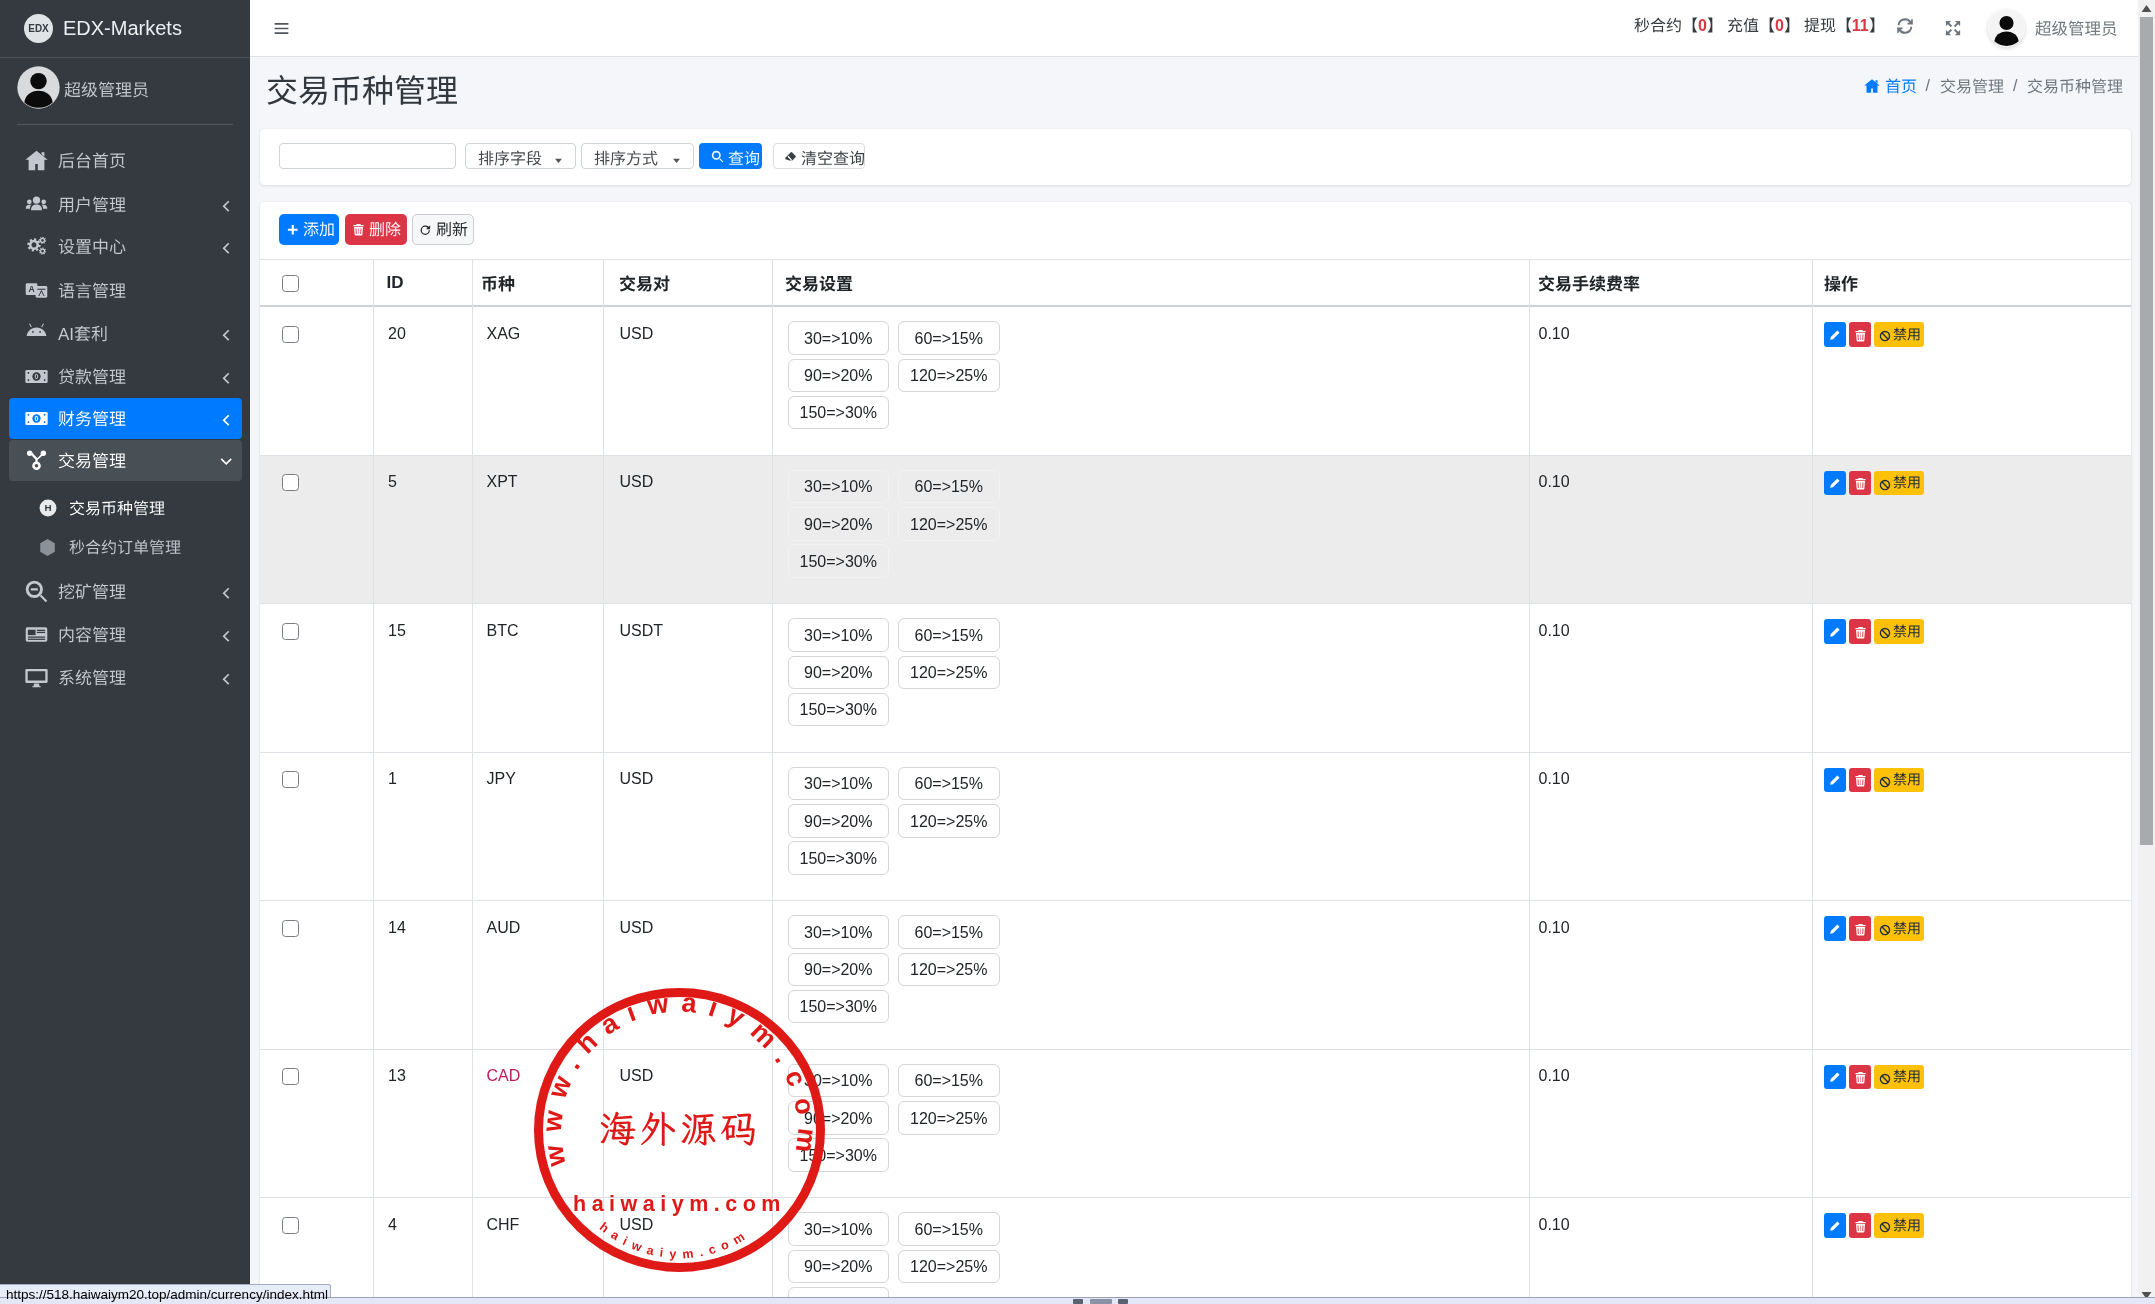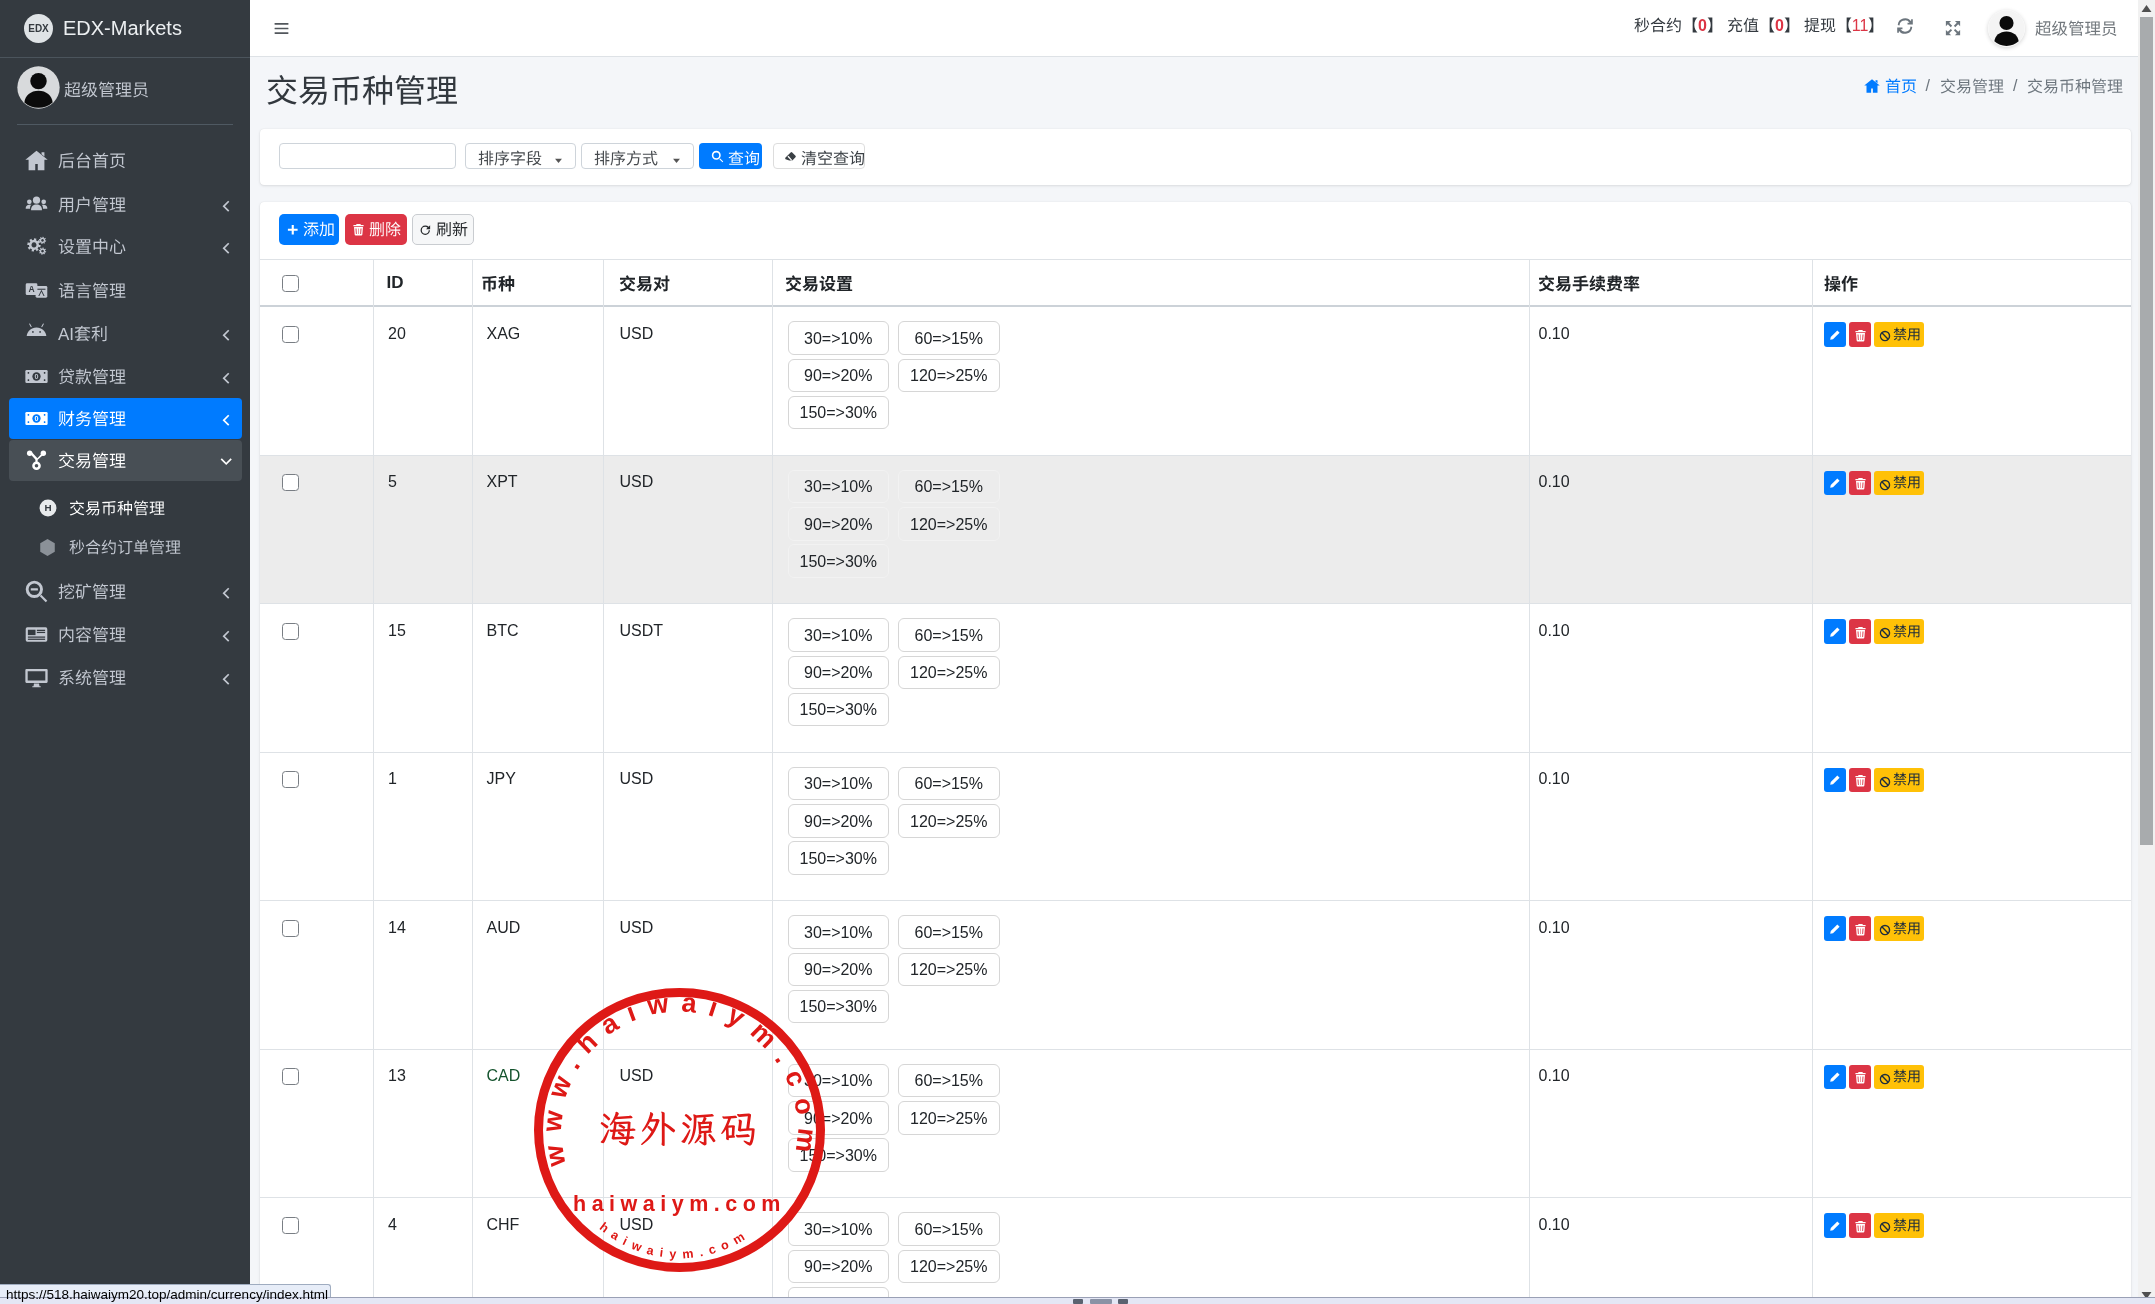--- a/index.html
+++ b/index.html
@@ -310,21 +310,21 @@
       <use href="#c503c" x="1000"></use>
     </svg><svg class="ct" style="width:16.0px;height:16.0px;color:#343a40;vertical-align:-1.92px;" viewBox="0 -880 1000 1000">
       <use href="#c3010" x="0"></use>
     </svg><span style="color:#dc3545;font-weight:bold">0</span><svg class="ct" style="width:16.0px;height:16.0px;color:#343a40;vertical-align:-1.92px;" viewBox="0 -880 1000 1000">
       <use href="#c3011" x="0"></use>
     </svg><span style="display:inline-block;width:4px"></span><svg class="ct" style="width:32.0px;height:16.0px;color:#343a40;vertical-align:-1.92px;" viewBox="0 -880 2000 1000">
       <use href="#c63d0" x="0"></use>
       <use href="#c73b0" x="1000"></use>
     </svg><svg class="ct" style="width:16.0px;height:16.0px;color:#343a40;vertical-align:-1.92px;" viewBox="0 -880 1000 1000">
       <use href="#c3010" x="0"></use>
-    </svg><span style="color:#dc3545;font-weight:normal">11</span><svg class="ct" style="width:16.0px;height:16.0px;color:#343a40;vertical-align:-1.92px;" viewBox="0 -880 1000 1000">
+    </svg><span style="color:#dc3545;font-weight:bold">11</span><svg class="ct" style="width:16.0px;height:16.0px;color:#343a40;vertical-align:-1.92px;" viewBox="0 -880 1000 1000">
       <use href="#c3011" x="0"></use>
     </svg></div>
 <div style="position:absolute;left:1896.0px;top:17.0px;width:18.0px;height:20.0px;z-index:2"><svg style="width:18.0px;height:18.0px;color:#6c757d;" viewBox="0 0 512 512" fill="currentColor">
       <path fill-rule="evenodd" d="M256 96a160 160 0 0 1 130 66l-58 2 0 48 150 0 0-150-48 0-2 62A208 208 0 0 0 50 230l48 10A160 160 0 0 1 256 96Z"></path>
       <path fill-rule="evenodd" d="M256 416a160 160 0 0 1-130-66l58-2 0-48-150 0 0 150 48 0 2-62a208 208 0 0 0 378-106l-48-10a160 160 0 0 1-158 144Z"></path>
     </svg></div>
 <div style="position:absolute;left:1945.0px;top:20.0px;width:16.0px;height:16.0px;z-index:2"><svg style="width:16.0px;height:16.0px;color:#6c757d;" viewBox="0 0 512 512" fill="currentColor">
       <g>
         <path d="M28 28 h168 l-62 62 94 94 -44 44 -94-94 -62 62Z"></path>
       </g>
@@ -648,21 +648,21 @@
 <div style="position:absolute;left:1873.5px;top:916.0px;width:50.0px;height:24.5px;background:#ffc107;border-radius:3px;z-index:3"></div>
 <div style="position:absolute;left:1879.0px;top:922.0px;width:12.0px;height:12.0px;z-index:4"><svg style="width:12.0px;height:12.0px;color:#1f2d3d;" viewBox="0 0 512 512" fill="currentColor">
       <path fill-rule="evenodd" d="M256 32a224 224 0 1 0 0 448 224 224 0 0 0 0-448Zm0 62a162 162 0 0 1 162 162c0 34-10 65-28 91L164 121a161 161 0 0 1 92-27Zm-134 71 226 226a162 162 0 0 1-226-226Z"></path>
     </svg></div>
 <div style="position:absolute;left:1893.0px;top:920.60px;z-index:4"><svg class="ct" style="width:28.0px;height:14.0px;color:#1f2d3d;" viewBox="0 -880 2000 1000">
       <use href="#c7981" x="0"></use>
       <use href="#c7528" x="1000"></use>
     </svg></div>
 <div style="position:absolute;left:282.0px;top:1068.0px;width:17.0px;height:17.0px;background:#fff;border:1px solid #797e84;border-radius:3.5px;box-sizing:border-box;z-index:2"></div>
 <div style="position:absolute;left:388.0px;top:1068.02px;font:normal 16.0px 'Liberation Sans', sans-serif;color:#212529;line-height:16.0px;white-space:nowrap;z-index:3">13</div>
-<div style="position:absolute;left:486.5px;top:1068.02px;font:normal 16.0px 'Liberation Sans', sans-serif;color:#14532d;line-height:16.0px;white-space:nowrap;z-index:3">CAD</div>
+<div style="position:absolute;left:486.5px;top:1068.02px;font:normal 16.0px 'Liberation Sans', sans-serif;color:#be185d;line-height:16.0px;white-space:nowrap;z-index:3">CAD</div>
 <div style="position:absolute;left:619.5px;top:1068.02px;font:normal 16.0px 'Liberation Sans', sans-serif;color:#212529;line-height:16.0px;white-space:nowrap;z-index:3">USD</div>
 <div style="position:absolute;left:787.5px;top:1063.5px;width:101.5px;height:33.5px;background:#fff;border:1px solid #d6d6d6;border-radius:6px;z-index:3;box-sizing:border-box"></div>
 <div style="position:absolute;left:787.5px;top:1064.0px;width:101.5px;text-align:center;font:16px 'Liberation Sans',sans-serif;color:#212529;z-index:3;line-height:34px">30=&gt;10%</div>
 <div style="position:absolute;left:898.0px;top:1063.5px;width:101.5px;height:33.5px;background:#fff;border:1px solid #d6d6d6;border-radius:6px;z-index:3;box-sizing:border-box"></div>
 <div style="position:absolute;left:898.0px;top:1064.0px;width:101.5px;text-align:center;font:16px 'Liberation Sans',sans-serif;color:#212529;z-index:3;line-height:34px">60=&gt;15%</div>
 <div style="position:absolute;left:787.5px;top:1101.0px;width:101.5px;height:33.5px;background:#fff;border:1px solid #d6d6d6;border-radius:6px;z-index:3;box-sizing:border-box"></div>
 <div style="position:absolute;left:787.5px;top:1101.5px;width:101.5px;text-align:center;font:16px 'Liberation Sans',sans-serif;color:#212529;z-index:3;line-height:34px">90=&gt;20%</div>
 <div style="position:absolute;left:898.0px;top:1101.0px;width:101.5px;height:33.5px;background:#fff;border:1px solid #d6d6d6;border-radius:6px;z-index:3;box-sizing:border-box"></div>
 <div style="position:absolute;left:898.0px;top:1101.5px;width:101.5px;text-align:center;font:16px 'Liberation Sans',sans-serif;color:#212529;z-index:3;line-height:34px">120=&gt;25%</div>
 <div style="position:absolute;left:787.5px;top:1138.0px;width:101.5px;height:33.5px;background:#fff;border:1px solid #d6d6d6;border-radius:6px;z-index:3;box-sizing:border-box"></div>

